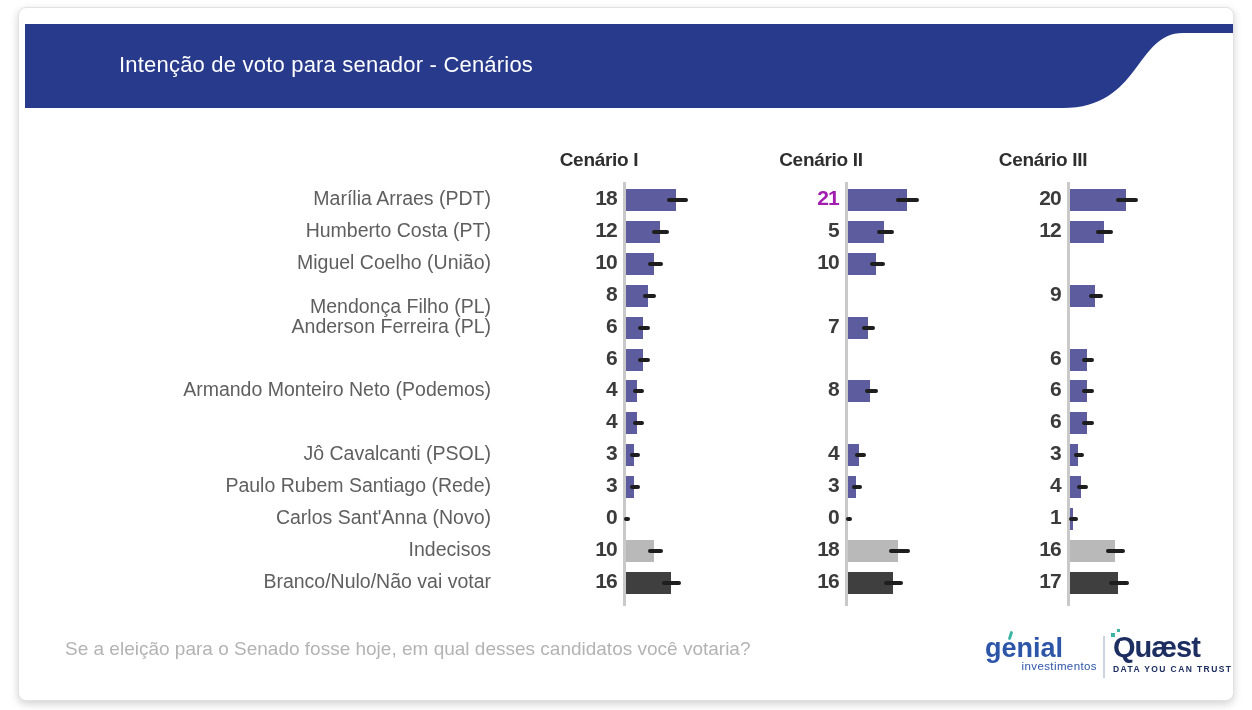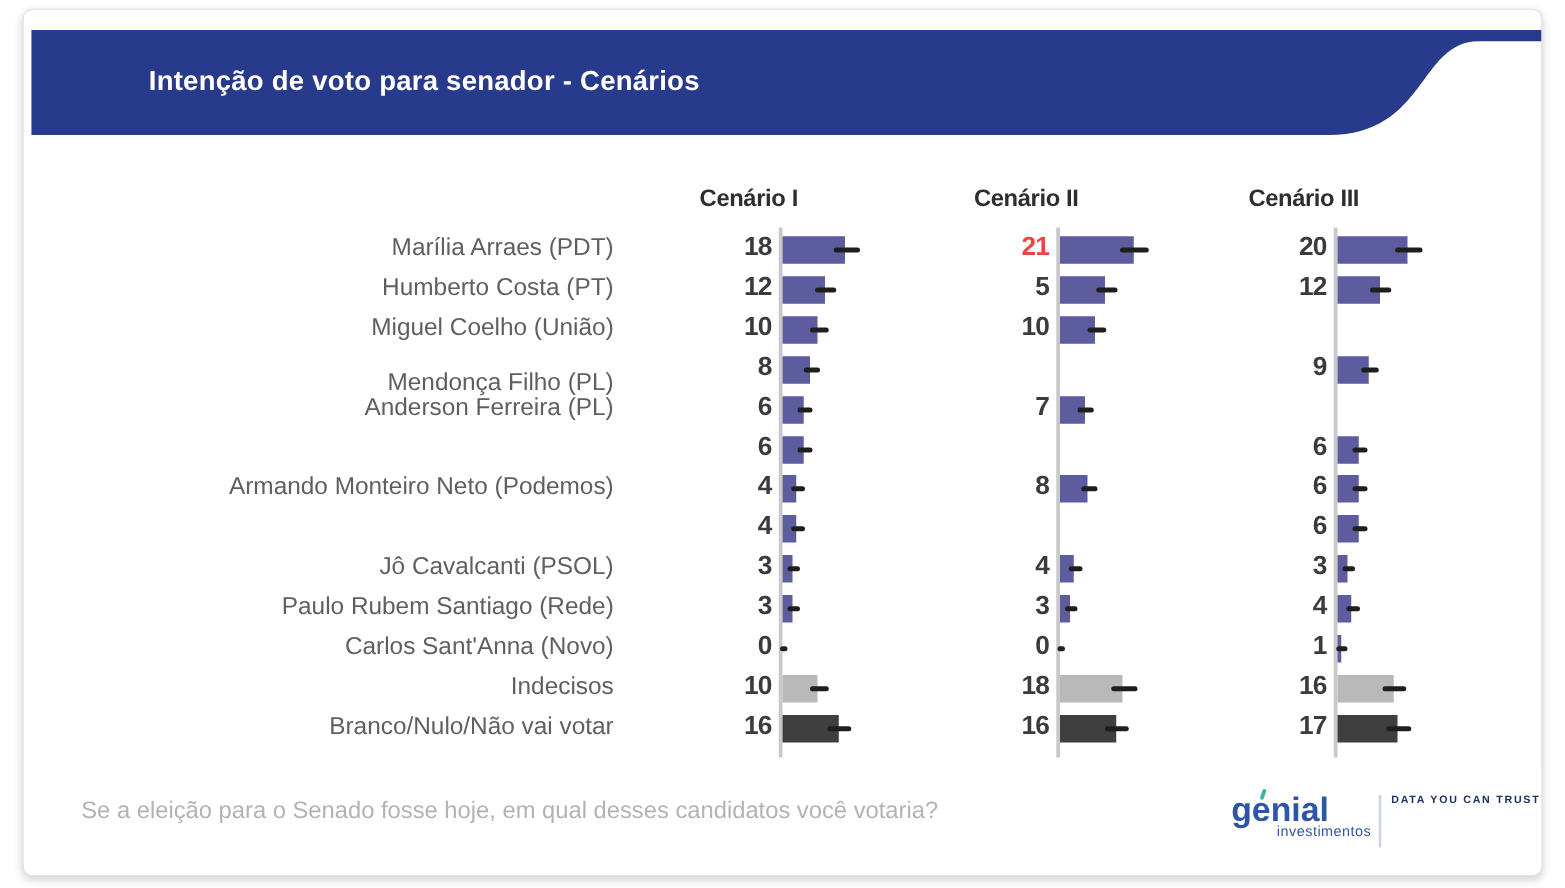--- a/index.html
+++ b/index.html
@@ -4,21 +4,21 @@
 <style>
   * { margin:0; padding:0; box-sizing:border-box; }
   html,body { width:1252px; height:710px; overflow:hidden; background:#ffffff;
               font-family:"Liberation Sans", sans-serif; }
   .page { position:relative; width:1252px; height:710px; background:#ffffff; }
   .card { position:absolute; left:18px; top:7px; width:1216px; height:694px;
           background:#ffffff; border:1px solid #e2e2e2; border-radius:8px;
           box-shadow:0 3px 8px rgba(0,0,0,.18); overflow:hidden; }
   .band { position:absolute; left:6px; top:16px; width:1210px; height:84px; display:block; }
   .title { position:absolute; left:100px; top:44px; color:#ffffff; font-size:22px;
-           font-weight:bold; letter-spacing:.2px; }
+           font-weight:normal; letter-spacing:.2px; }
   .chart { position:absolute; left:0; top:0; width:1216px; height:694px; }
   .col-header { position:absolute; width:180px; text-align:center; font-size:19px;
                 font-weight:bold; color:#2e2e2e; letter-spacing:-.3px; }
   .axis { position:absolute; width:3px; background:#c9c9c9; }
   .cat-label { position:absolute; text-align:right; font-size:19.5px; color:#5f5f5f;
                white-space:nowrap; width:460px; }
   .val-label { position:absolute; width:60px; text-align:right; font-size:21px;
                font-weight:bold; color:#3b3b3b; letter-spacing:-.8px; }
   .bar { position:absolute; height:22px; }
   .bar.undecided { background-image:radial-gradient(rgba(255,255,255,.45) 1px, transparent 1px);
@@ -61,21 +61,21 @@
         <div class="col-header" style="left: 490px; top: 141px;">Cenário I</div>
         <div class="col-header" style="left: 712px; top: 141px;">Cenário II</div>
         <div class="col-header" style="left: 934px; top: 141px;">Cenário III</div>
         <div class="axis" style="left: 603.5px; top: 174px; height: 424px; background: rgb(201, 201, 201);"></div>
         <div class="axis" style="left: 825.5px; top: 174px; height: 424px; background: rgb(201, 201, 201);"></div>
         <div class="axis" style="left: 1047.5px; top: 174px; height: 424px; background: rgb(201, 201, 201);"></div>
         <div class="cat-label" style="right: 744px; top: 179px;">Marília Arraes (PDT)</div>
         <div class="val-label" style="right: 618px; top: 178px; color: rgb(59, 59, 59);">18</div>
         <div class="bar candidate" style="left: 607px; top: 181px; width: 50.4px; background: rgb(92, 92, 158);"></div>
         <div class="err" style="width: 20.6px; left: 648.1px; top: 190px; background: rgb(30, 30, 30);"></div>
-        <div class="val-label" style="right: 396px; top: 178px; color: #ef4444;">21</div>
+        <div class="val-label" style="right: 396px; top: 178px; color: #a21caf;">21</div>
         <div class="bar candidate" style="left: 829px; top: 181px; width: 58.8px; background: rgb(92, 92, 158);"></div>
         <div class="err" style="width: 22.7px; left: 877.45px; top: 190px; background: rgb(30, 30, 30);"></div>
         <div class="val-label" style="right: 174px; top: 178px; color: rgb(59, 59, 59);">20</div>
         <div class="bar candidate" style="left: 1051px; top: 181px; width: 56px; background: rgb(92, 92, 158);"></div>
         <div class="err" style="width: 22px; left: 1097px; top: 190px; background: rgb(30, 30, 30);"></div>
         <div class="cat-label" style="right: 744px; top: 210.9px;">Humberto Costa (PT)</div>
         <div class="val-label" style="right: 618px; top: 209.9px; color: rgb(59, 59, 59);">12</div>
         <div class="bar candidate" style="left: 607px; top: 212.9px; width: 33.6px; background: rgb(92, 92, 158);"></div>
         <div class="err" style="width: 16.4px; left: 633.4px; top: 221.9px; background: rgb(30, 30, 30);"></div>
         <div class="val-label" style="right: 396px; top: 209.9px; color: rgb(59, 59, 59);">5</div>
@@ -182,18 +182,26 @@
     <div class="logos">
       <div class="genial">
         <div class="genial-word">
           <span>genial</span>
           <span class="genial-tick"></span>
         </div>
         <div class="genial-sub">investimentos</div>
       </div>
       <div class="logo-divider"></div>
       <div class="quaest">
+        <div class="quaest-word">
+          <span>Quæst</span>
+          <span class="qr-dot teal" style="left:-2px; top:1px;"></span>
+          <span class="qr-dot teal" style="left:4px; top:-3px; width:3px; height:3px;"></span>
+          <span class="qr-dot" style="left:7px; top:9px;"></span>
+          <span class="qr-dot" style="left:13px; top:14px; width:3px; height:3px;"></span>
+          <span class="qr-dot" style="left:6px; top:16px; width:3px; height:3px;"></span>
+        </div>
         <div class="quaest-tag">DATA YOU CAN TRUST</div>
       </div>
     </div>
 
   </div>
 </div>
 
 </body></html>

